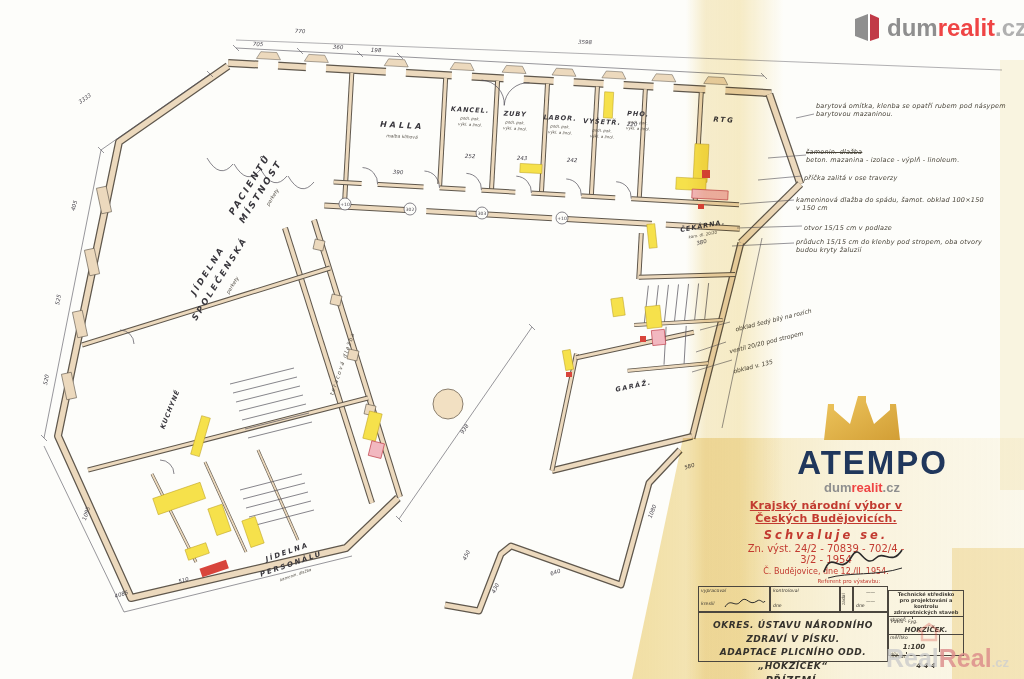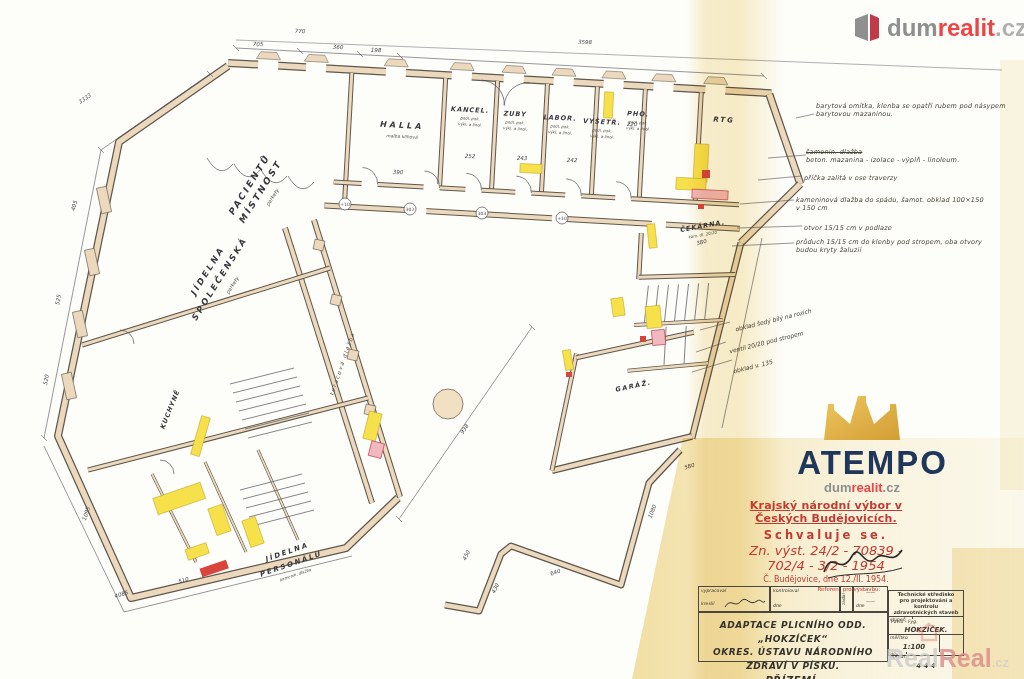--- a/index.html
+++ b/index.html
@@ -30,22 +30,22 @@
   .dumlogo .txt{font-family:"Liberation Sans",sans-serif;font-weight:bold;font-size:24px;line-height:1;}
   .c-gray{color:#8f8f8f;} .c-red{color:#ef4444;} .c-lgray{color:#b0b0b0;}
   
   .atempo{position:absolute;left:776px;top:390px;width:172px;text-align:center;}
   .atempo .nm{font-family:"Liberation Sans",sans-serif;font-weight:bold;font-size:33px;
               color:#20375c;letter-spacing:2px;line-height:1;text-align:right;}
   .atempo .sub{font-family:"Liberation Sans",sans-serif;font-weight:bold;font-size:13px;margin-top:1px;}
   
   .approval{position:absolute;left:740px;top:499px;width:172px;text-align:center;color:#c23a30;}
   .ap1{font-size:11px;font-weight:bold;text-decoration:underline;letter-spacing:.2px;}
-  .ap2{font-size:11.5px;font-weight:bold;letter-spacing:3px;margin-top:3px;}
-  .ap3{font-size:13px;font-style:italic;margin-top:1px;}
+  .ap2{font-size:11.5px;font-weight:bold;letter-spacing:3px;margin-top:3px;font-style:italic;}
+  .ap3{font-size:10px;margin-top:1px;}
   .ap4{font-size:8px;margin-top:2px;}
   .ap5{font-size:5.5px;margin-top:2px;margin-left:46px;}
   
   .tblock{position:absolute;left:698px;top:586px;width:266px;color:#3e3a33;}
   .cell{position:absolute;border:1px solid #4b463e;box-sizing:border-box;font-size:4.6px;}
   .lab{position:absolute;font-size:4.6px;font-style:italic;}
   .titletext{position:absolute;left:0;top:26px;width:190px;height:50px;border:1px solid #4b463e;
      box-sizing:border-box;text-align:center;font-weight:bold;font-style:italic;
      font-size:9px;line-height:1.5;letter-spacing:.6px;padding-top:6px;color:#35322c;}
   .stampbox{position:absolute;left:190px;top:4px;width:76px;height:66px;border:1.4px solid #4b463e;box-sizing:border-box;}
@@ -444,22 +444,22 @@
     </div>
     <div class="cell" style="left:142px;top:0;width:13px;height:26px">
       <span class="vert">zadal</span>
     </div>
     <div class="cell" style="left:155px;top:0;width:35px;height:26px">
       <span class="lab" style="left:2px;top:16px">dne</span>
       <span style="position:absolute;left:12px;top:3px">——</span>
       <span style="position:absolute;left:12px;top:12px">——</span>
     </div>
     <div class="titletext">
+      <div>OKRES. ÚSTAVU NÁRODNÍHO ZDRAVÍ V PÍSKU.</div>
       <div>ADAPTACE PLICNÍHO ODD. „HOKZÍČEK“</div>
-      <div>OKRES. ÚSTAVU NÁRODNÍHO ZDRAVÍ V PÍSKU.</div>
       <div style="font-size:10px">PŘÍZEMÍ.</div>
     </div>
     <div class="stampbox">
       <div class="sbhead">
         <div>Technické středisko</div>
         <div>pro projektování a kontrolu</div>
         <div>zdravotnických staveb</div>
       </div>
       <div class="sbrow" style="height:17px">
         <div class="sbcell" style="width:24px">

